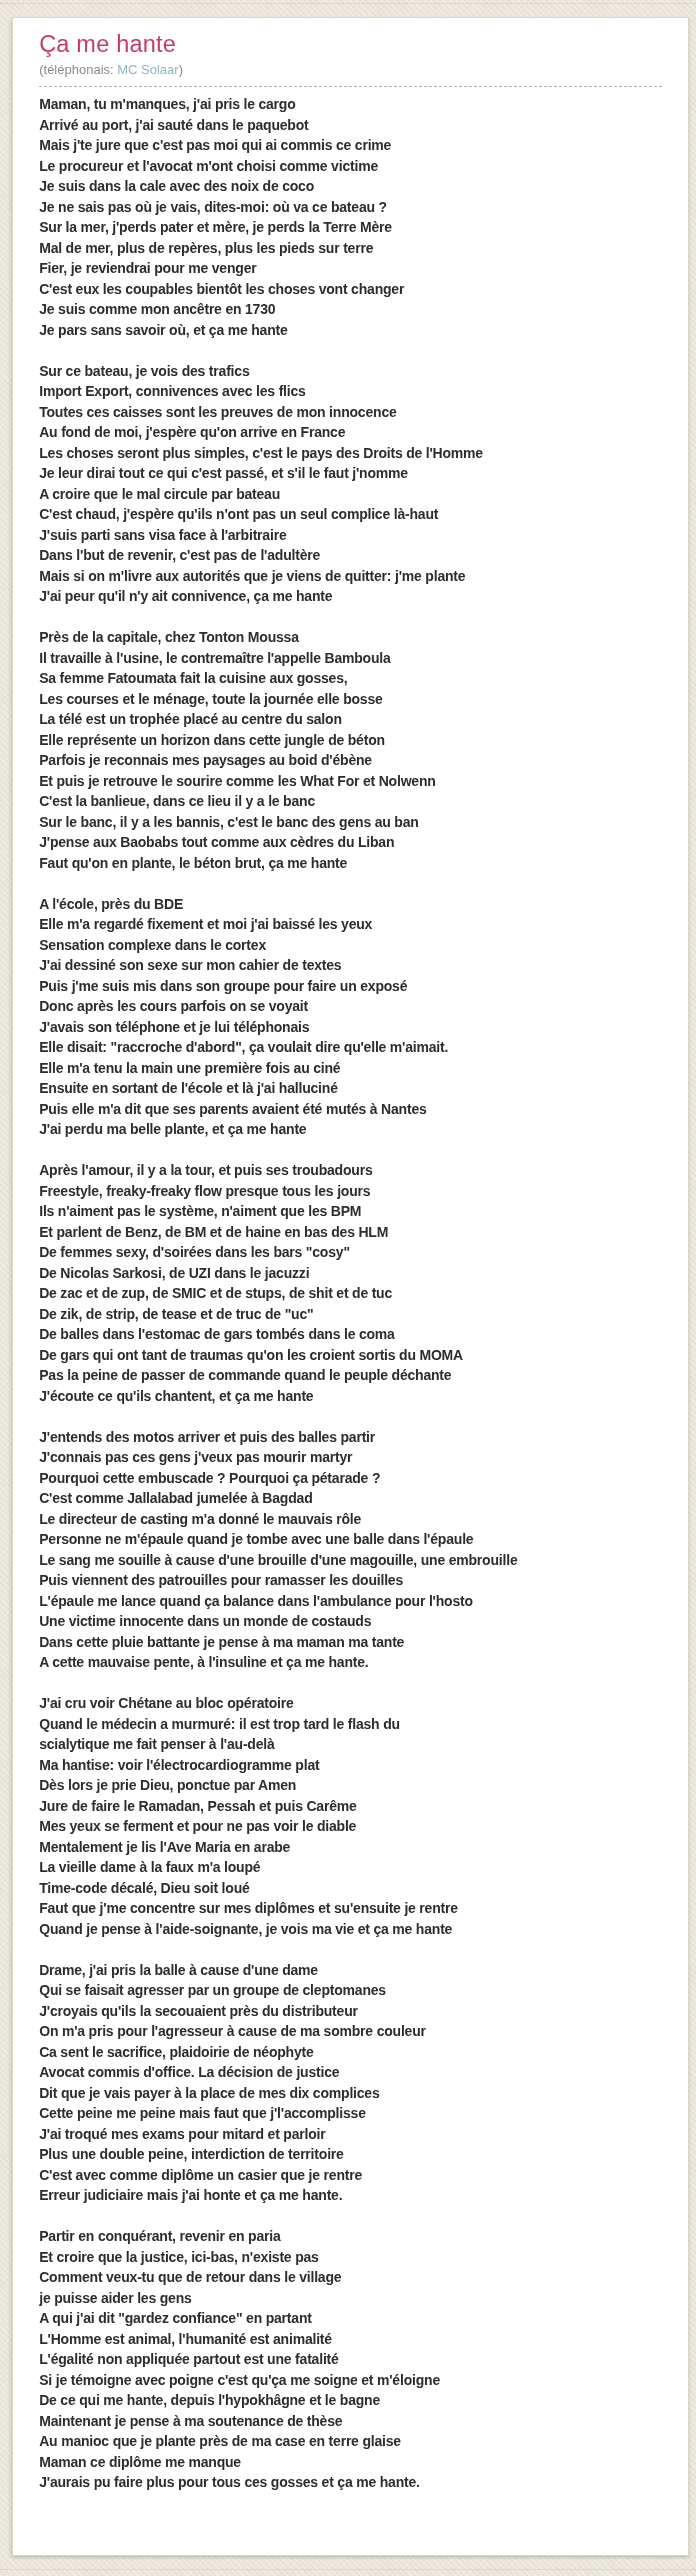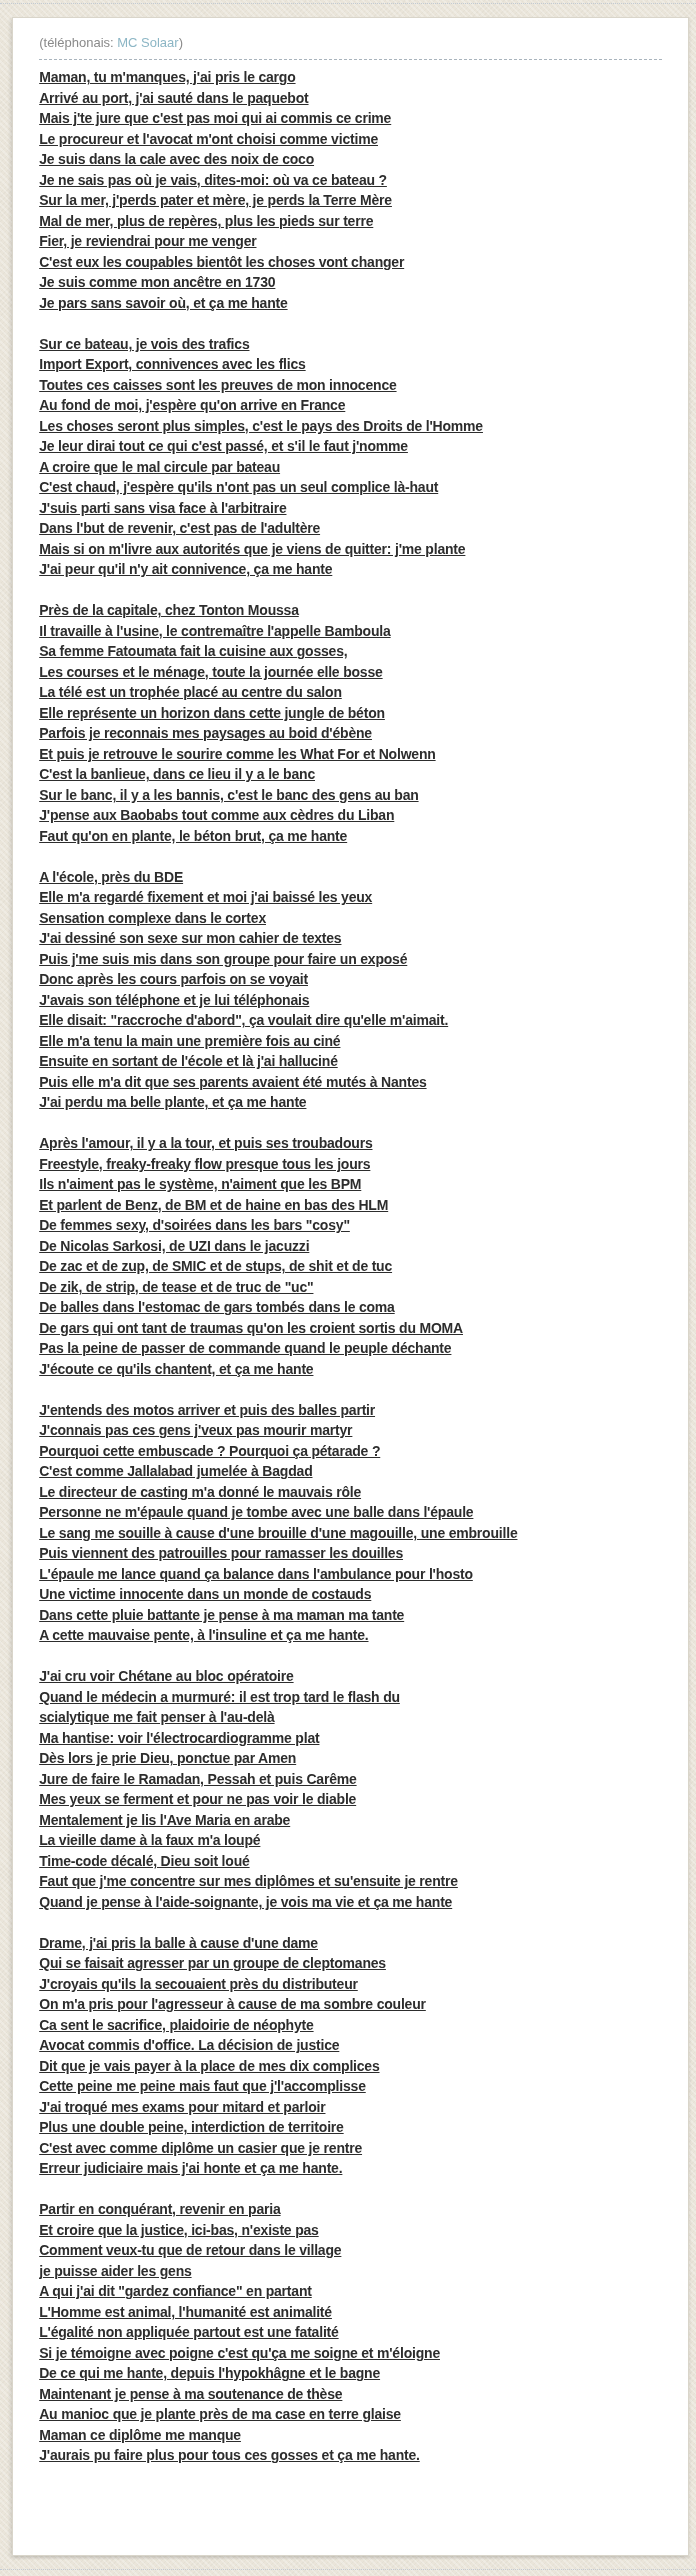--- a/index.html
+++ b/index.html
@@ -47,28 +47,29 @@
     cursor:pointer;
   }
   .lyrics {
     margin-top:7.8px;
     font-size:14px;
     font-weight:bold;
     line-height:20.5px;
     letter-spacing:-0.2px;
     color:#2d2d2d;
   }
-  .stanza { margin-bottom:20.5px;text-decoration:underline; }
+  .stanza { margin-bottom:20.5px; }
 </style>
 </head>
 <body>
 
 <div class="edge-dots top"></div>
 
 <div class="card">
+  <h1 class="song-title">Ça me hante</h1>
   <div class="artist-line">
     <span>(téléphonais: </span><a class="artist-link">MC Solaar</a><span>)</span>
   </div>
   <div class="lyrics">
       <p class="stanza"><span>Maman, tu m'manques, j'ai pris le cargo</span><br><span>Arrivé au port, j'ai sauté dans le paquebot</span><br><span>Mais j'te jure que c'est pas moi qui ai commis ce crime</span><br><span>Le procureur et l'avocat m'ont choisi comme victime</span><br><span>Je suis dans la cale avec des noix de coco</span><br><span>Je ne sais pas où je vais, dites-moi: où va ce bateau ?</span><br><span>Sur la mer, j'perds pater et mère, je perds la Terre Mère</span><br><span>Mal de mer, plus de repères, plus les pieds sur terre</span><br><span>Fier, je reviendrai pour me venger</span><br><span>C'est eux les coupables bientôt les choses vont changer</span><br><span>Je suis comme mon ancêtre en 1730</span><br><span>Je pars sans savoir où, et ça me hante</span><br></p>
       <p class="stanza"><span>Sur ce bateau, je vois des trafics</span><br><span>Import Export, connivences avec les flics</span><br><span>Toutes ces caisses sont les preuves de mon innocence</span><br><span>Au fond de moi, j'espère qu'on arrive en France</span><br><span>Les choses seront plus simples, c'est le pays des Droits de l'Homme</span><br><span>Je leur dirai tout ce qui c'est passé, et s'il le faut j'nomme</span><br><span>A croire que le mal circule par bateau</span><br><span>C'est chaud, j'espère qu'ils n'ont pas un seul complice là-haut</span><br><span>J'suis parti sans visa face à l'arbitraire</span><br><span>Dans l'but de revenir, c'est pas de l'adultère</span><br><span>Mais si on m'livre aux autorités que je viens de quitter: j'me plante</span><br><span>J'ai peur qu'il n'y ait connivence, ça me hante</span><br></p>
       <p class="stanza"><span>Près de la capitale, chez Tonton Moussa</span><br><span>Il travaille à l'usine, le contremaître l'appelle Bamboula</span><br><span>Sa femme Fatoumata fait la cuisine aux gosses,</span><br><span>Les courses et le ménage, toute la journée elle bosse</span><br><span>La télé est un trophée placé au centre du salon</span><br><span>Elle représente un horizon dans cette jungle de béton</span><br><span>Parfois je reconnais mes paysages au boid d'ébène</span><br><span>Et puis je retrouve le sourire comme les What For et Nolwenn</span><br><span>C'est la banlieue, dans ce lieu il y a le banc</span><br><span>Sur le banc, il y a les bannis, c'est le banc des gens au ban</span><br><span>J'pense aux Baobabs tout comme aux cèdres du Liban</span><br><span>Faut qu'on en plante, le béton brut, ça me hante</span><br></p>
       <p class="stanza"><span>A l'école, près du BDE</span><br><span>Elle m'a regardé fixement et moi j'ai baissé les yeux</span><br><span>Sensation complexe dans le cortex</span><br><span>J'ai dessiné son sexe sur mon cahier de textes</span><br><span>Puis j'me suis mis dans son groupe pour faire un exposé</span><br><span>Donc après les cours parfois on se voyait</span><br><span>J'avais son téléphone et je lui téléphonais</span><br><span>Elle disait: "raccroche d'abord", ça voulait dire qu'elle m'aimait.</span><br><span>Elle m'a tenu la main une première fois au ciné</span><br><span>Ensuite en sortant de l'école et là j'ai halluciné</span><br><span>Puis elle m'a dit que ses parents avaient été mutés à Nantes</span><br><span>J'ai perdu ma belle plante, et ça me hante</span><br></p>
       <p class="stanza"><span>Après l'amour, il y a la tour, et puis ses troubadours</span><br><span>Freestyle, freaky-freaky flow presque tous les jours</span><br><span>Ils n'aiment pas le système, n'aiment que les BPM</span><br><span>Et parlent de Benz, de BM et de haine en bas des HLM</span><br><span>De femmes sexy, d'soirées dans les bars "cosy"</span><br><span>De Nicolas Sarkosi, de UZI dans le jacuzzi</span><br><span>De zac et de zup, de SMIC et de stups, de shit et de tuc</span><br><span>De zik, de strip, de tease et de truc de "uc"</span><br><span>De balles dans l'estomac de gars tombés dans le coma</span><br><span>De gars qui ont tant de traumas qu'on les croient sortis du MOMA</span><br><span>Pas la peine de passer de commande quand le peuple déchante</span><br><span>J'écoute ce qu'ils chantent, et ça me hante</span><br></p>
       <p class="stanza"><span>J'entends des motos arriver et puis des balles partir</span><br><span>J'connais pas ces gens j'veux pas mourir martyr</span><br><span>Pourquoi cette embuscade ? Pourquoi ça pétarade ?</span><br><span>C'est comme Jallalabad jumelée à Bagdad</span><br><span>Le directeur de casting m'a donné le mauvais rôle</span><br><span>Personne ne m'épaule quand je tombe avec une balle dans l'épaule</span><br><span>Le sang me souille à cause d'une brouille d'une magouille, une embrouille</span><br><span>Puis viennent des patrouilles pour ramasser les douilles</span><br><span>L'épaule me lance quand ça balance dans l'ambulance pour l'hosto</span><br><span>Une victime innocente dans un monde de costauds</span><br><span>Dans cette pluie battante je pense à ma maman ma tante</span><br><span>A cette mauvaise pente, à l'insuline et ça me hante.</span><br></p>

